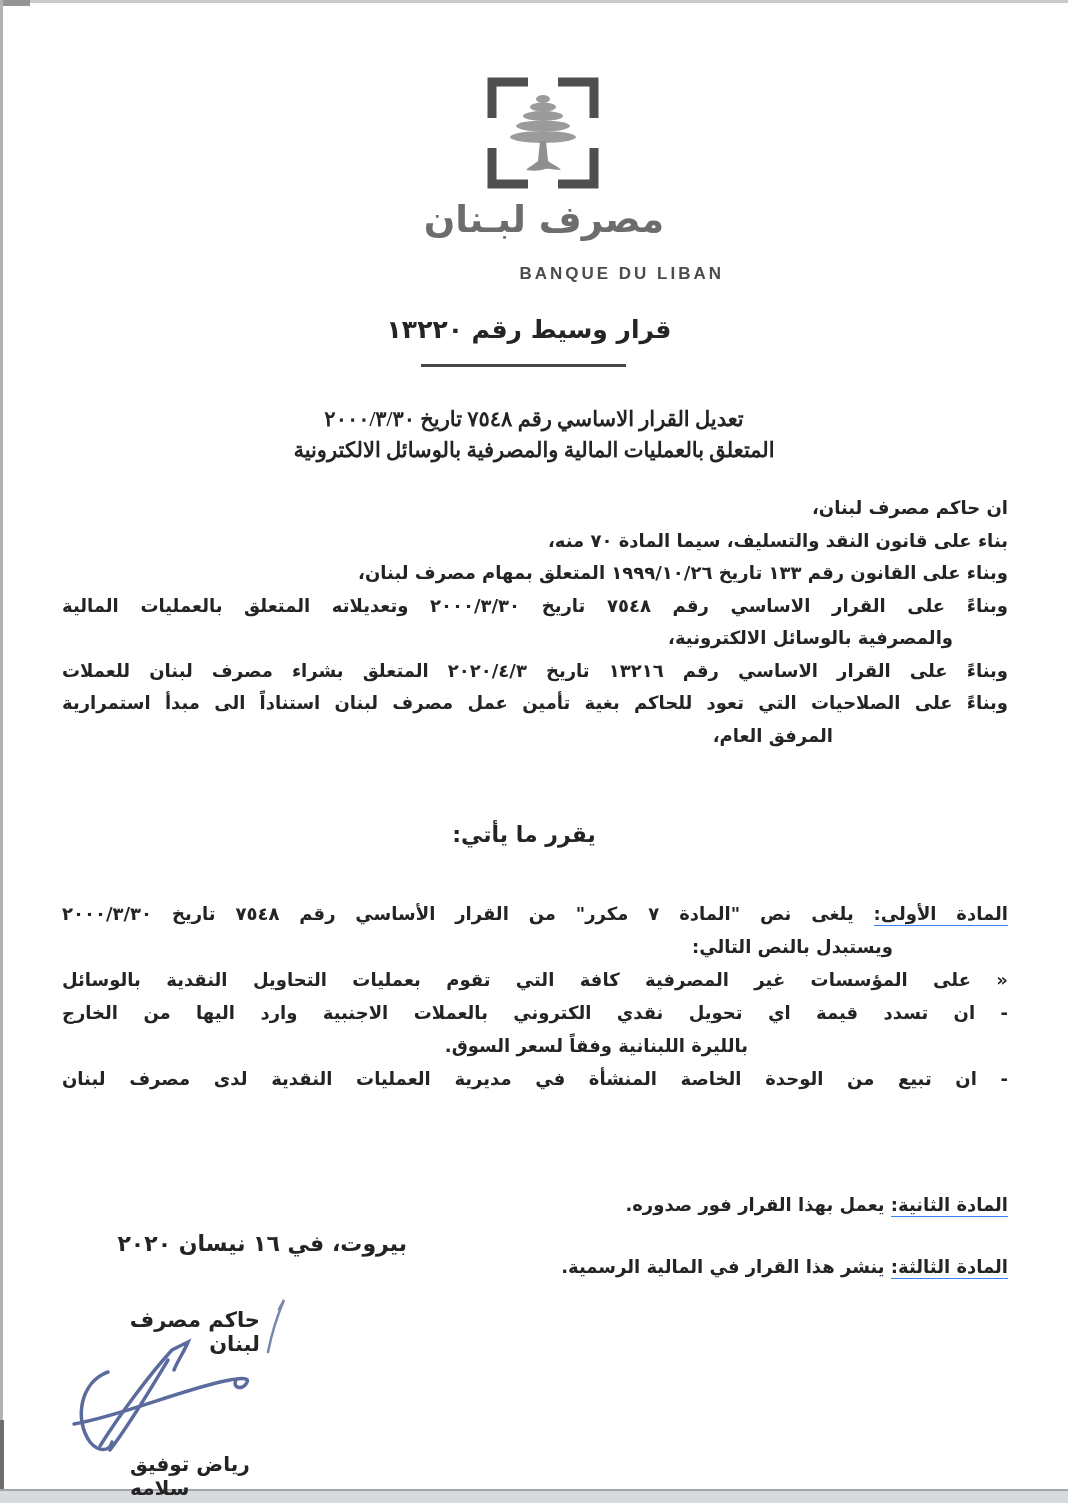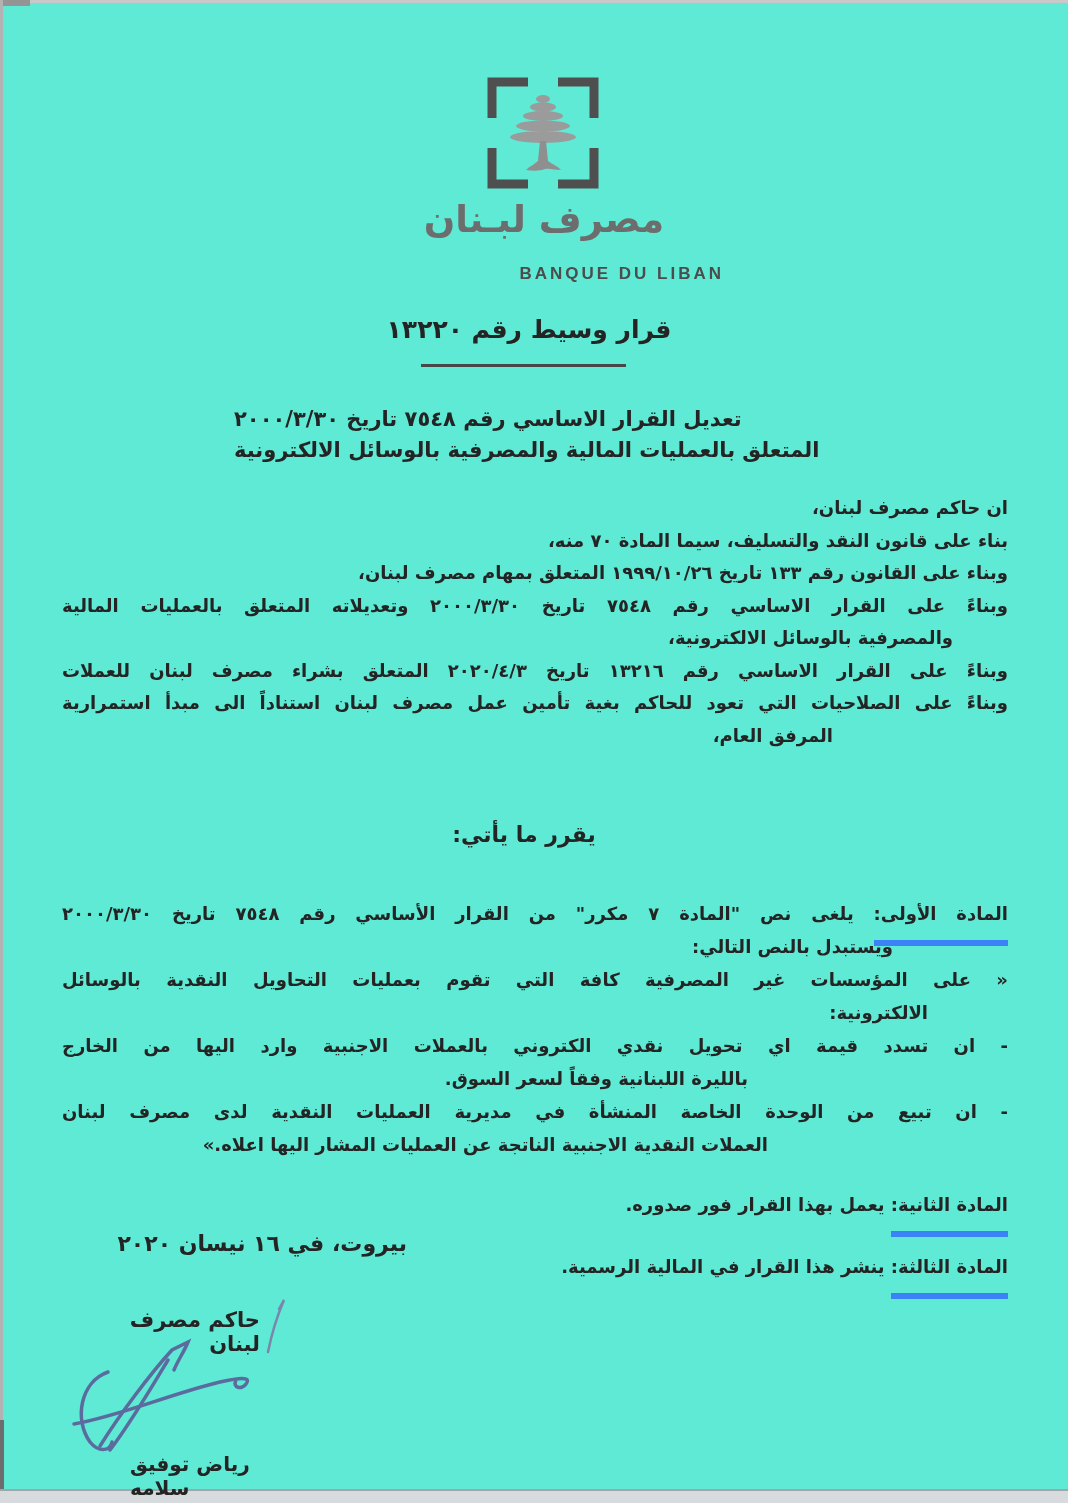--- a/index.html
+++ b/index.html
@@ -1,56 +1,56 @@
 <!DOCTYPE html>
 <html lang="ar"><head>
 <meta charset="utf-8">
 <style>
   html,body{margin:0;padding:0;background:#e9e9e9;}
   .page{
     position:relative;width:1068px;height:1503px;margin:0 auto;
-    background:#5eead4;overflow:hidden;
+    background:#ffffff;overflow:hidden;
     font-family:"DejaVu Sans",sans-serif;color:#242424;
   }
   
   .edge-top{position:absolute;left:0;top:0;width:1068px;height:3px;background:#c9c9c9;}
   .edge-top-notch{position:absolute;left:0;top:0;width:30px;height:6px;background:#949494;}
   .edge-left{position:absolute;left:0;top:0;width:3px;height:1503px;background:#b2b2b2;}
   .edge-left-dark{position:absolute;left:0;top:1420px;width:4px;height:83px;background:#6d6d6d;}
   .band-bottom{position:absolute;left:0;top:1489px;width:1068px;height:14px;background:#d8dbde;border-top:2px solid #a2a6ab;}
   
   .logo-svg{position:absolute;left:487px;top:77px;}
   .bank-ar{position:absolute;left:364px;top:198px;width:360px;text-align:center;
     font-size:37px;font-weight:700;color:#6d6d6d;direction:rtl;letter-spacing:1px;}
   .bank-latin{position:absolute;left:364px;top:264px;width:360px;text-align:right;
     font-family:"Liberation Sans",sans-serif;font-size:17px;font-weight:700;
     letter-spacing:3px;color:#4c4c4c;}
   .title{position:absolute;left:284px;top:315px;width:490px;text-align:center;
     font-size:25px;font-weight:700;direction:rtl;}
   .title-underline{position:absolute;left:421px;top:364px;width:205px;height:3px;background:#474747;}
-  .subtitle{position:absolute;left:234px;top:404px;width:600px;text-align:left;
-    font-size:21px;font-weight:700;line-height:31px;direction:rtl;}
+  .subtitle{position:absolute;left:234px;top:404px;width:600px;text-align:center;
+    font-size:21px;font-weight:700;line-height:31px;direction:rtl;font-family:Liberation Serif, serif;}
   
   .block{position:absolute;left:62px;width:946px;direction:rtl;text-align:right;
     font-size:18px;font-weight:700;line-height:32.5px;}
   .preamble{top:492px;}
   .art1{top:897px;line-height:33px;}
   .art2{top:1188px;line-height:33px;}
   .art3{top:1250px;line-height:33px;}
   .intro{position:absolute;left:234px;top:822px;width:580px;text-align:center;
     font-size:22px;font-weight:700;direction:rtl;}
   .j{text-align:justify;text-align-last:justify;}
   .i55{padding-left:0;padding-right:55px;}
   .i80{padding-right:80px;}
   .i115{padding-right:115px;}
   .i140{padding-right:140px;}
   .i175{padding-right:175px;}
   .i240{padding-right:240px;}
   .i260{padding-right:260px;}
-  .u{border-bottom:6px solid #3b82f6;padding-bottom:16px;}
+  .u{border-bottom:1px solid #3b82f6;padding-bottom:1px;}
   
   .place-date{position:absolute;left:95px;top:1231px;width:312px;direction:rtl;text-align:right;
     font-size:22px;font-weight:700;}
   .gov-title{position:absolute;left:78px;top:1308px;width:182px;direction:rtl;text-align:right;
     font-size:21px;font-weight:700;}
   .gov-name{position:absolute;left:130px;top:1452px;width:160px;text-align:left;direction:rtl;
     font-size:20px;font-weight:700;}
   .pen-mark{position:absolute;left:258px;top:1296px;}
   .signature{position:absolute;left:50px;top:1338px;}
 </style>
@@ -106,25 +106,23 @@
 
   <div class="intro">يقرر ما يأتي:</div>
 
   <div class="block art1">
     <div class="j">
       <span class="u">المادة الأولى:</span>
       <span>يلغى نص "المادة ٧ مكرر" من القرار الأساسي رقم ٧٥٤٨ تاريخ ٢٠٠٠/٣/٣٠</span>
     </div>
     <div class="i115">ويستبدل بالنص التالي:</div>
     <div class="j">« على المؤسسات غير المصرفية كافة التي تقوم بعمليات التحاويل النقدية بالوسائل</div>
-    <div class="i80">الالكترونية:</div>
     <div class="j">- ان تسدد قيمة اي تحويل نقدي الكتروني بالعملات الاجنبية وارد اليها من الخارج</div>
     <div class="i260">بالليرة اللبنانية وفقاً لسعر السوق.</div>
     <div class="j">- ان تبيع من الوحدة الخاصة المنشأة في مديرية العمليات النقدية لدى مصرف لبنان</div>
-    <div class="i240">العملات النقدية الاجنبية الناتجة عن العمليات المشار اليها اعلاه.»</div>
   </div>
 
   <div class="block art2">
     <span class="u">المادة الثانية:</span>
     <span>يعمل بهذا القرار فور صدوره.</span>
   </div>
 
   <div class="block art3">
     <span class="u">المادة الثالثة:</span>
     <span>ينشر هذا القرار في المالية الرسمية.</span>

